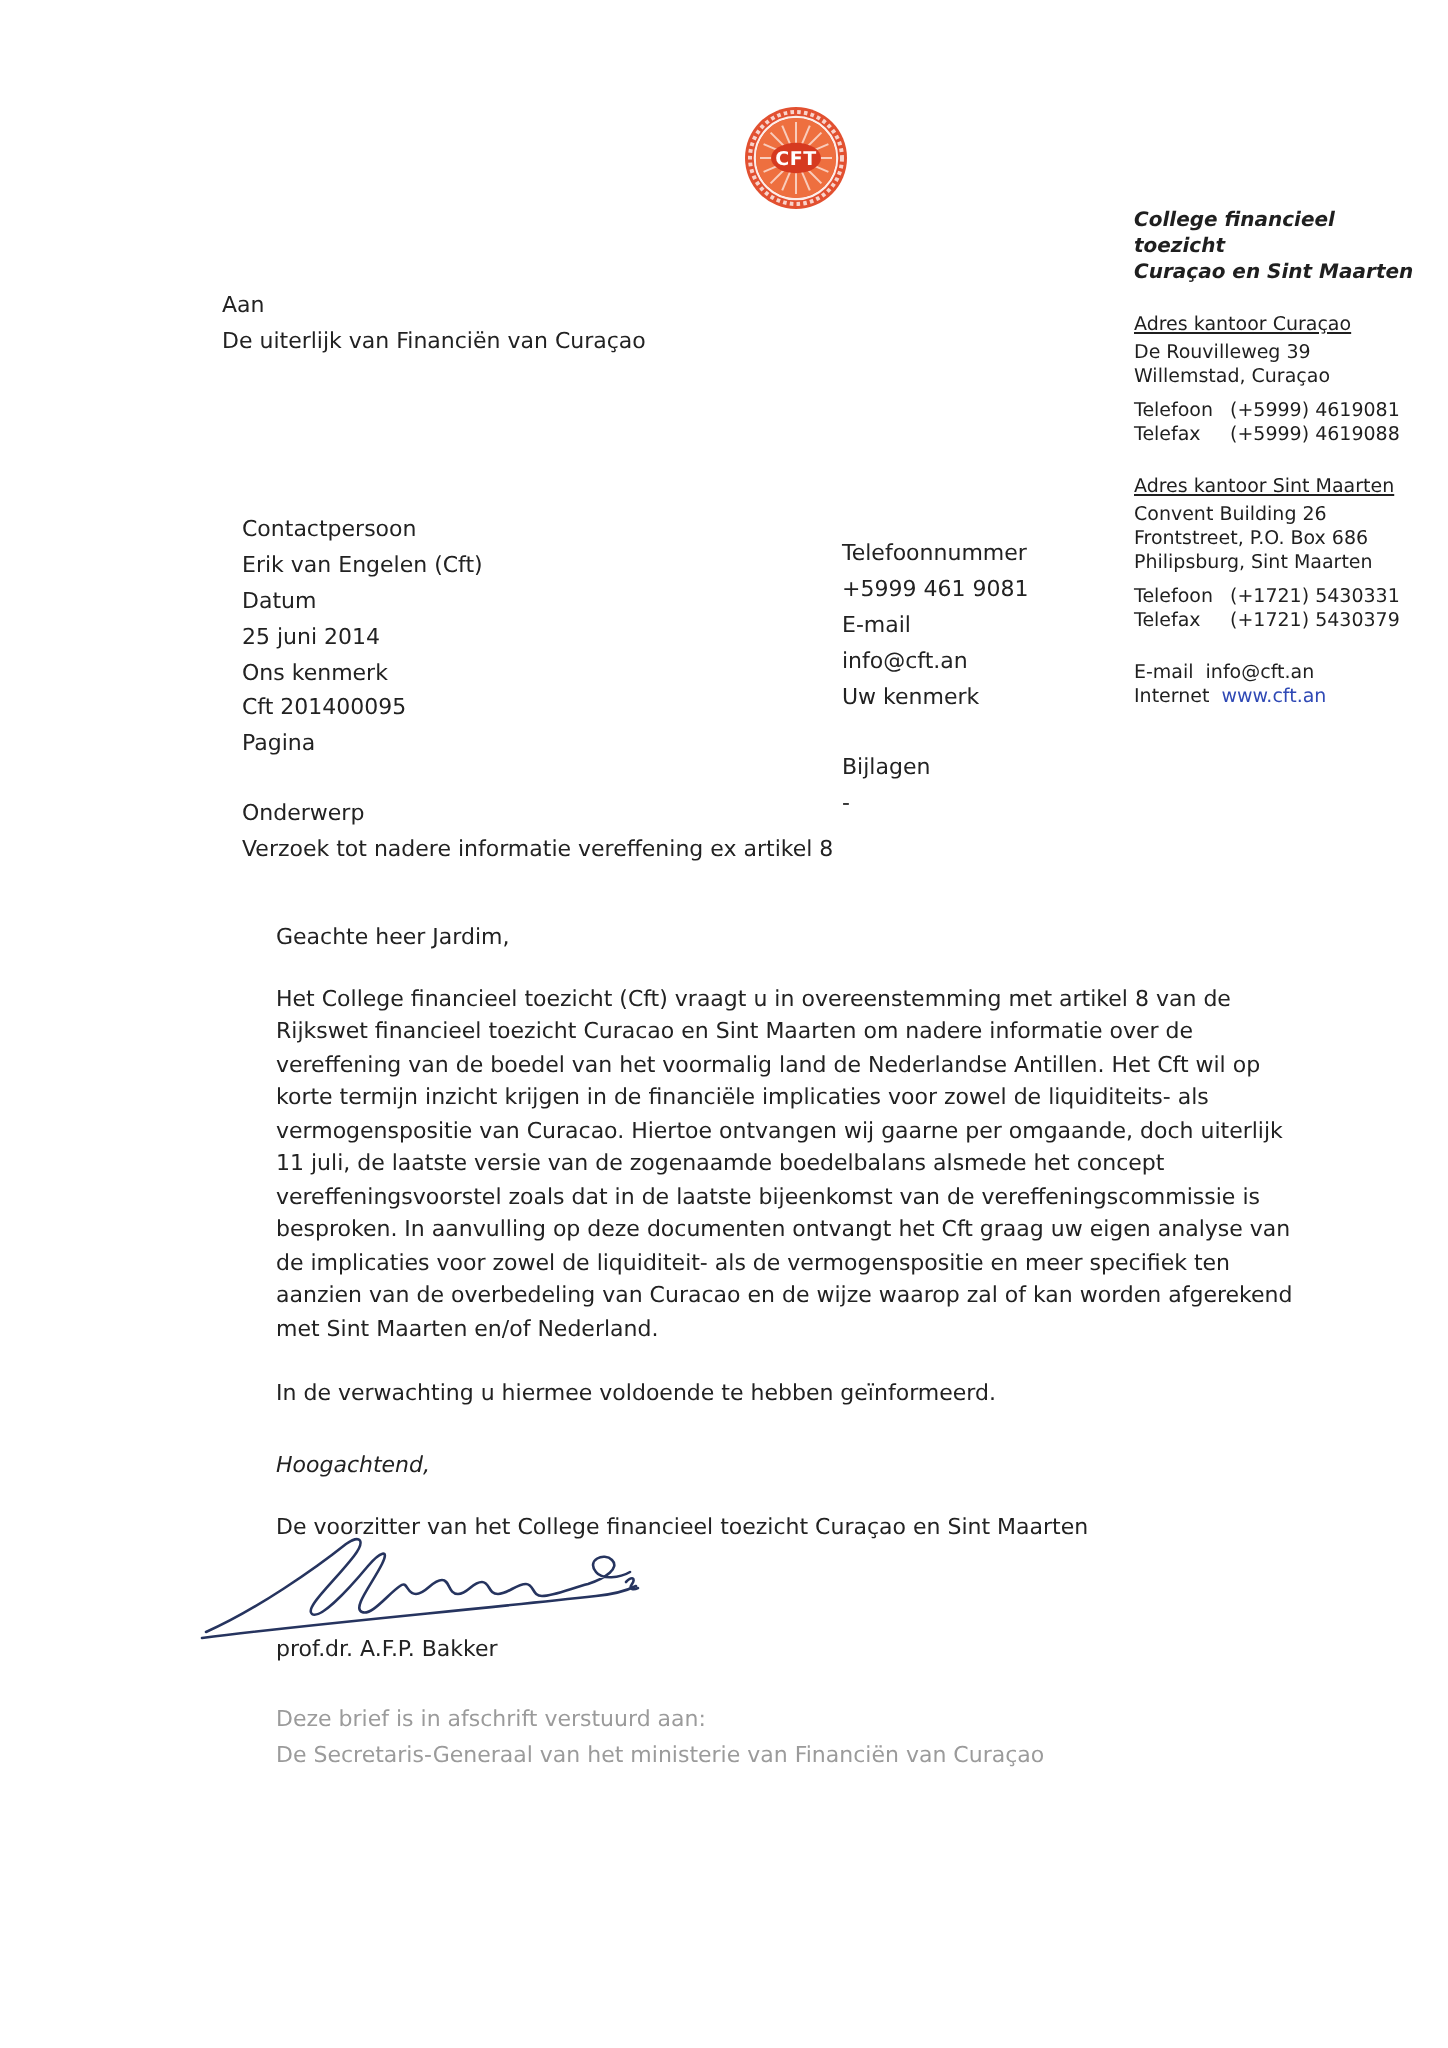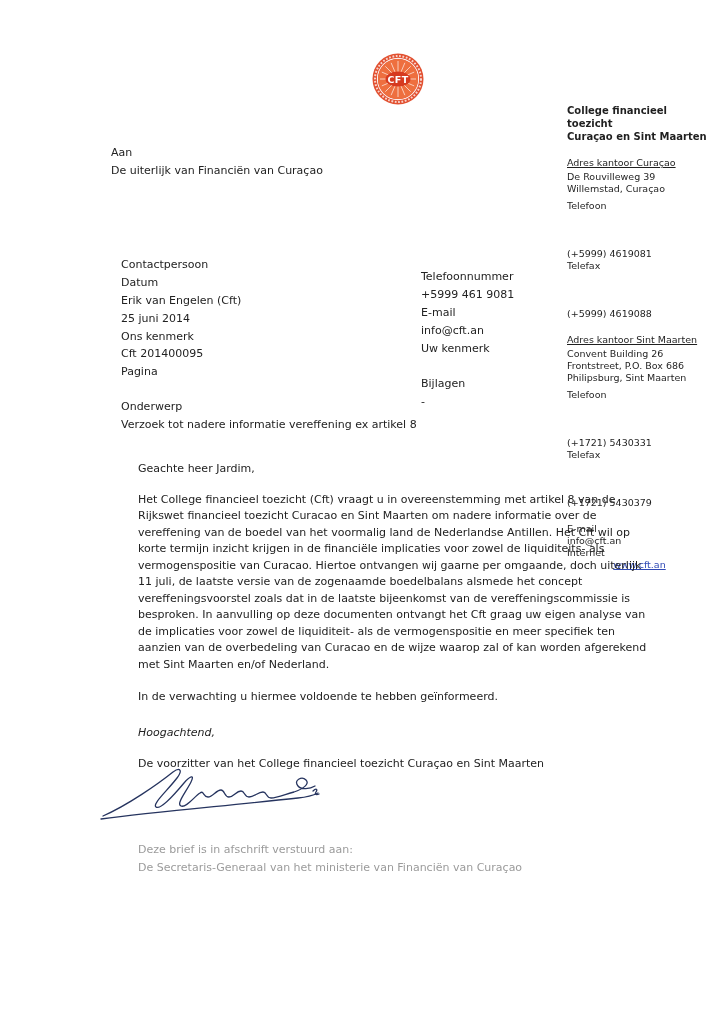--- a/index.html
+++ b/index.html
@@ -14,29 +14,29 @@
   .page { position: absolute; inset: 0; background: #ffffff; }
 
   
   .logo-wrap { position: absolute; left: 372px; top: 53px; width: 52px; height: 52px; }
 
   
   .letterhead {
     position: absolute; left: 567px; top: 104px; width: 145px;
     font-size: 9.5px; line-height: 12px; color: #1f1f1f;
   }
-  .lh-title { font-weight: bold; font-size: 10px; line-height: 13px; margin-bottom: 14px; }
+  .lh-title { font-weight: bold; font-size: 10px; line-height: 13px; margin-bottom: 14px; font-style: italic; }
   .lh-block { margin-bottom: 14px; }
   .lh-heading { text-decoration: underline; margin-bottom: 2px; }
-  .lh-row { display: flex; flex-direction: column; }
+  .lh-row { display: flex; }
   .lh-row .lbl { width: 48px; flex: 0 0 48px; }
   .lh-phones { margin-top: 5px; }
   .lh-contact .lh-row { margin-bottom: 0; }
   .lh-contact .lbl2 { margin-right: 6px; }
-  a.weblink, .weblink { color: #2f49b5; text-decoration: underline; cursor: pointer; text-align: center; }
+  a.weblink, .weblink { color: #2f49b5; cursor: pointer; text-align: center; }
 
   
   .recipient {
     position: absolute; left: 111px; top: 120px; width: 400px;
     font-size: 11px; line-height: 18px; margin-top: 24px;
   }
 
   
   .meta { position: absolute; top: 256px; font-size: 11px; }
   .meta.meta-left  { left: 121px; width: 270px; }
@@ -144,22 +144,22 @@
     </div>
   </div>
 
   <div class="recipient">
     <div>Aan</div>
     <div>De uiterlijk van Financiën van Curaçao</div>
   </div>
 
   <div class="meta meta-left">
     <div class="meta-line">Contactpersoon</div>
+    <div class="meta-line">Erik van Engelen (Cft)</div>
     <div class="meta-line">Datum</div>
-    <div class="meta-line">Erik van Engelen (Cft)</div>
     <div class="meta-line">25 juni 2014</div>
     <div class="meta-line">Ons kenmerk</div>
     <div class="meta-line">Cft 201400095</div>
     <div class="meta-line">Pagina</div>
   </div>
 
   <div class="meta meta-right">
     <div class="meta-line">Telefoonnummer</div>
     <div class="meta-line">+5999 461 9081</div>
     <div class="meta-line">E-mail</div>
@@ -185,20 +185,21 @@
     <div class="signature-box">
       <svg width="250" height="62" viewBox="0 0 250 62">
         <g fill="none" stroke="#26345f" stroke-width="1.3" stroke-linecap="round">
           <path d="M3,55 C28,44 58,23 73,11 C80,6 83,9 77,17 C67,30 52,43 56,46 C60,49 74,34 84,22 C90,15 95,13 91,21 C86,31 76,43 81,45 C86,47 94,36 100,32 C104,29 103,36 108,36 C113,36 116,29 121,29 C125,29 124,36 129,36 C134,36 136,30 141,30 C145,30 144,36 149,36 C154,36 158,31 163,31 C167,31 166,37 171,37 C177,37 186,33 194,31 C203,28 210,23 206,19 C202,15 193,19 198,25 C201,29 210,28 215,25"></path>
           <path d="M1,58 C55,51 125,45 198,37 C208,36 214,34 218,32"></path>
           <path d="M213,30 C216,27 218,28 216,31 C214,34 217,34 219,33"></path>
         </g>
       </svg>
     </div>
 
+    <div class="signer-name">prof.dr. A.F.P. Bakker</div>
 
     <div class="cc">
       <div>Deze brief is in afschrift verstuurd aan:</div>
       <div>De Secretaris-Generaal van het ministerie van Financiën van Curaçao</div>
     </div>
   </div>
 
 </div>
 
 </body></html>

